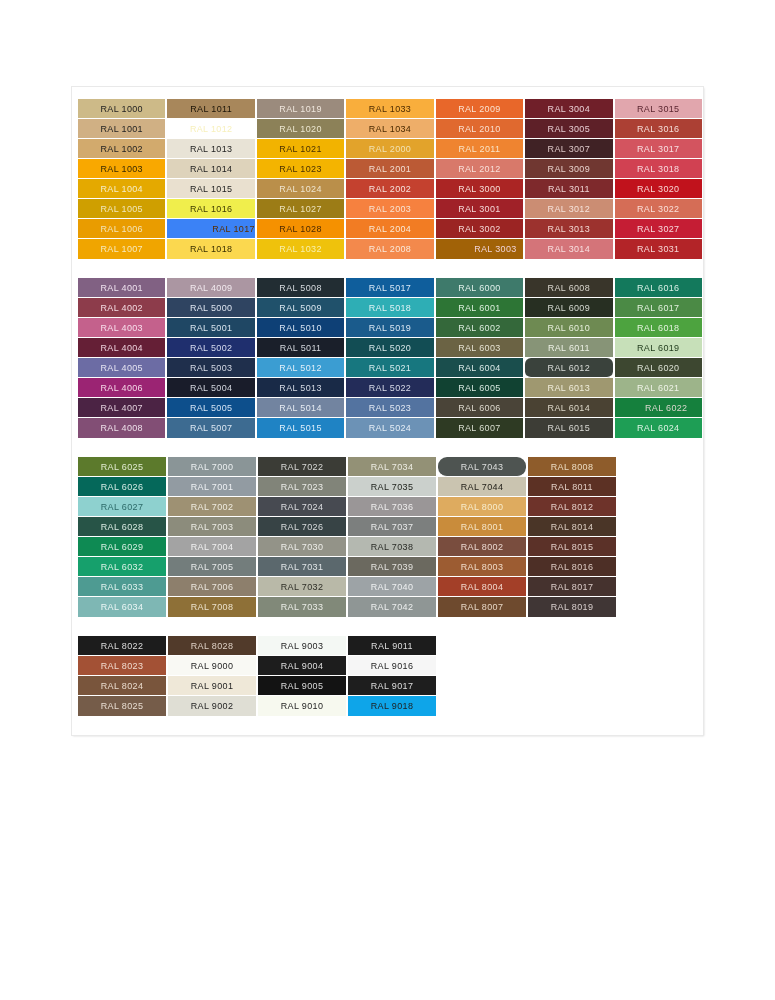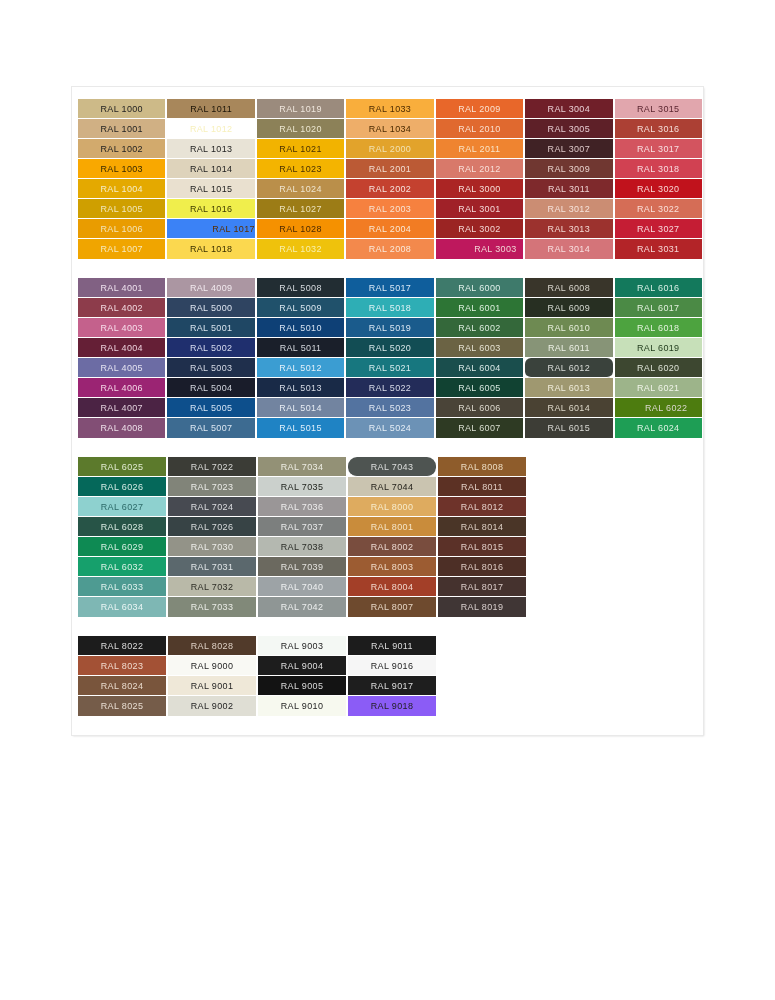--- a/index.html
+++ b/index.html
@@ -118,21 +118,21 @@
               <div class="swatch" style="background: rgb(243, 137, 76); color: rgb(250, 233, 218);">RAL 2008</div>
             </div>
             <div class="col">
               <div class="swatch" style="background: rgb(232, 103, 42); color: rgb(251, 226, 207);">RAL 2009</div>
               <div class="swatch" style="background: rgb(224, 105, 47); color: rgb(250, 223, 205);">RAL 2010</div>
               <div class="swatch" style="background: rgb(239, 132, 48); color: rgb(250, 228, 197);">RAL 2011</div>
               <div class="swatch" style="background: rgb(216, 121, 106); color: rgb(249, 223, 216);">RAL 2012</div>
               <div class="swatch" style="background: rgb(171, 37, 36); color: rgb(246, 220, 214);">RAL 3000</div>
               <div class="swatch" style="background: rgb(160, 33, 40); color: rgb(244, 215, 214);">RAL 3001</div>
               <div class="swatch" style="background: rgb(155, 36, 35); color: rgb(243, 214, 210);">RAL 3002</div>
-              <div class="swatch" style="background: #be185d; color: rgb(240, 210, 212); padding-left: 32px;">RAL 3003</div>
+              <div class="swatch" style="background: #a16207; color: rgb(240, 210, 212); padding-left: 32px;">RAL 3003</div>
             </div>
             <div class="col">
               <div class="swatch" style="background: rgb(112, 31, 41); color: rgb(233, 207, 212);">RAL 3004</div>
               <div class="swatch" style="background: rgb(94, 32, 40); color: rgb(229, 204, 209);">RAL 3005</div>
               <div class="swatch" style="background: rgb(64, 34, 37); color: rgb(221, 200, 200);">RAL 3007</div>
               <div class="swatch" style="background: rgb(112, 55, 49); color: rgb(231, 210, 204);">RAL 3009</div>
               <div class="swatch" style="background: rgb(126, 41, 44); color: rgb(237, 211, 210);">RAL 3011</div>
               <div class="swatch" style="background: rgb(203, 141, 115); color: rgb(246, 227, 219);">RAL 3012</div>
               <div class="swatch" style="background: rgb(156, 50, 46); color: rgb(242, 216, 210);">RAL 3013</div>
               <div class="swatch" style="background: rgb(212, 116, 121); color: rgb(248, 223, 224);">RAL 3014</div>
@@ -211,38 +211,48 @@
               <div class="swatch" style="background: rgb(74, 66, 51); color: rgb(221, 216, 202);">RAL 6014</div>
               <div class="swatch" style="background: rgb(61, 61, 54); color: rgb(217, 217, 212);">RAL 6015</div>
             </div>
             <div class="col">
               <div class="swatch" style="background: rgb(19, 121, 92); color: rgb(216, 239, 229);">RAL 6016</div>
               <div class="swatch" style="background: rgb(75, 138, 69); color: rgb(226, 240, 221);">RAL 6017</div>
               <div class="swatch" style="background: rgb(77, 163, 63); color: rgb(228, 243, 222);">RAL 6018</div>
               <div class="swatch" style="background: rgb(199, 224, 185); color: rgb(31, 58, 27);">RAL 6019</div>
               <div class="swatch" style="background: rgb(61, 71, 48); color: rgb(219, 224, 212);">RAL 6020</div>
               <div class="swatch" style="background: rgb(157, 180, 138); color: rgb(240, 244, 233);">RAL 6021</div>
-              <div class="swatch" style="background: #4d7c0f; color: rgb(217, 215, 205); padding-left: 16px;">RAL 6022</div>
+              <div class="swatch" style="background: #15803d; color: rgb(217, 215, 205); padding-left: 16px;">RAL 6022</div>
               <div class="swatch" style="background: rgb(30, 158, 85); color: rgb(220, 243, 228);">RAL 6024</div>
             </div>
           </div>
         </div>
         <div class="group">
           <div class="grid">
             <div class="col">
               <div class="swatch" style="background: rgb(92, 122, 44); color: rgb(226, 236, 210);">RAL 6025</div>
               <div class="swatch" style="background: rgb(5, 104, 90); color: rgb(212, 235, 229);">RAL 6026</div>
               <div class="swatch" style="background: rgb(142, 209, 207); color: rgb(44, 106, 104);">RAL 6027</div>
               <div class="swatch" style="background: rgb(39, 84, 71); color: rgb(216, 233, 225);">RAL 6028</div>
               <div class="swatch" style="background: rgb(14, 138, 83); color: rgb(215, 240, 226);">RAL 6029</div>
               <div class="swatch" style="background: rgb(22, 160, 108); color: rgb(218, 242, 230);">RAL 6032</div>
               <div class="swatch" style="background: rgb(78, 155, 146); color: rgb(225, 242, 239);">RAL 6033</div>
               <div class="swatch" style="background: rgb(126, 183, 180); color: rgb(235, 246, 245);">RAL 6034</div>
             </div>
             <div class="col">
+              <div class="swatch" style="background: rgb(138, 149, 151); color: rgb(236, 240, 241);">RAL 7000</div>
+              <div class="swatch" style="background: rgb(146, 155, 162); color: rgb(238, 241, 244);">RAL 7001</div>
+              <div class="swatch" style="background: rgb(158, 145, 115); color: rgb(240, 236, 224);">RAL 7002</div>
+              <div class="swatch" style="background: rgb(140, 140, 124); color: rgb(236, 236, 229);">RAL 7003</div>
+              <div class="swatch" style="background: rgb(163, 163, 163); color: rgb(241, 241, 241);">RAL 7004</div>
+              <div class="swatch" style="background: rgb(115, 125, 124); color: rgb(231, 234, 234);">RAL 7005</div>
+              <div class="swatch" style="background: rgb(141, 127, 108); color: rgb(236, 231, 223);">RAL 7006</div>
+              <div class="swatch" style="background: rgb(142, 112, 55); color: rgb(236, 226, 205);">RAL 7008</div>
+            </div>
+            <div class="col">
               <div class="swatch" style="background: rgb(59, 60, 54); color: rgb(216, 217, 214);">RAL 7022</div>
               <div class="swatch" style="background: rgb(129, 132, 121); color: rgb(235, 236, 232);">RAL 7023</div>
               <div class="swatch" style="background: rgb(71, 74, 81); color: rgb(220, 221, 224);">RAL 7024</div>
               <div class="swatch" style="background: rgb(55, 67, 69); color: rgb(216, 219, 220);">RAL 7026</div>
               <div class="swatch" style="background: rgb(147, 147, 136); color: rgb(238, 238, 234);">RAL 7030</div>
               <div class="swatch" style="background: rgb(91, 104, 109); color: rgb(224, 229, 231); text-align: center;">RAL 7031</div>
               <div class="swatch" style="background: rgb(185, 185, 168); color: rgb(46, 46, 38);">RAL 7032</div>
               <div class="swatch" style="background: rgb(129, 137, 121); color: rgb(235, 237, 231);">RAL 7033</div>
             </div>
             <div class="col">
@@ -294,19 +304,19 @@
             <div class="col">
               <div class="swatch" style="background: rgb(244, 248, 244); color: rgb(31, 31, 31);">RAL 9003</div>
               <div class="swatch" style="background: rgb(29, 29, 29); color: rgb(221, 221, 221);">RAL 9004</div>
               <div class="swatch" style="background: rgb(19, 19, 19); color: rgb(218, 218, 218);">RAL 9005</div>
               <div class="swatch" style="background: rgb(247, 249, 239); color: rgb(31, 31, 31);">RAL 9010</div>
             </div>
             <div class="col">
               <div class="swatch" style="background: rgb(28, 28, 28); color: rgb(220, 220, 220);">RAL 9011</div>
               <div class="swatch" style="background: rgb(246, 246, 246); color: rgb(31, 31, 31);">RAL 9016</div>
               <div class="swatch" style="background: rgb(30, 30, 30); color: rgb(221, 221, 221);">RAL 9017</div>
-              <div class="swatch" style="background: #8b5cf6; color: rgb(31, 31, 31);">RAL 9018</div>
+              <div class="swatch" style="background: #0ea5e9; color: rgb(31, 31, 31);">RAL 9018</div>
             </div>
           </div>
         </div>
       </div>
   </div>
 </div>
 
 </body></html>

